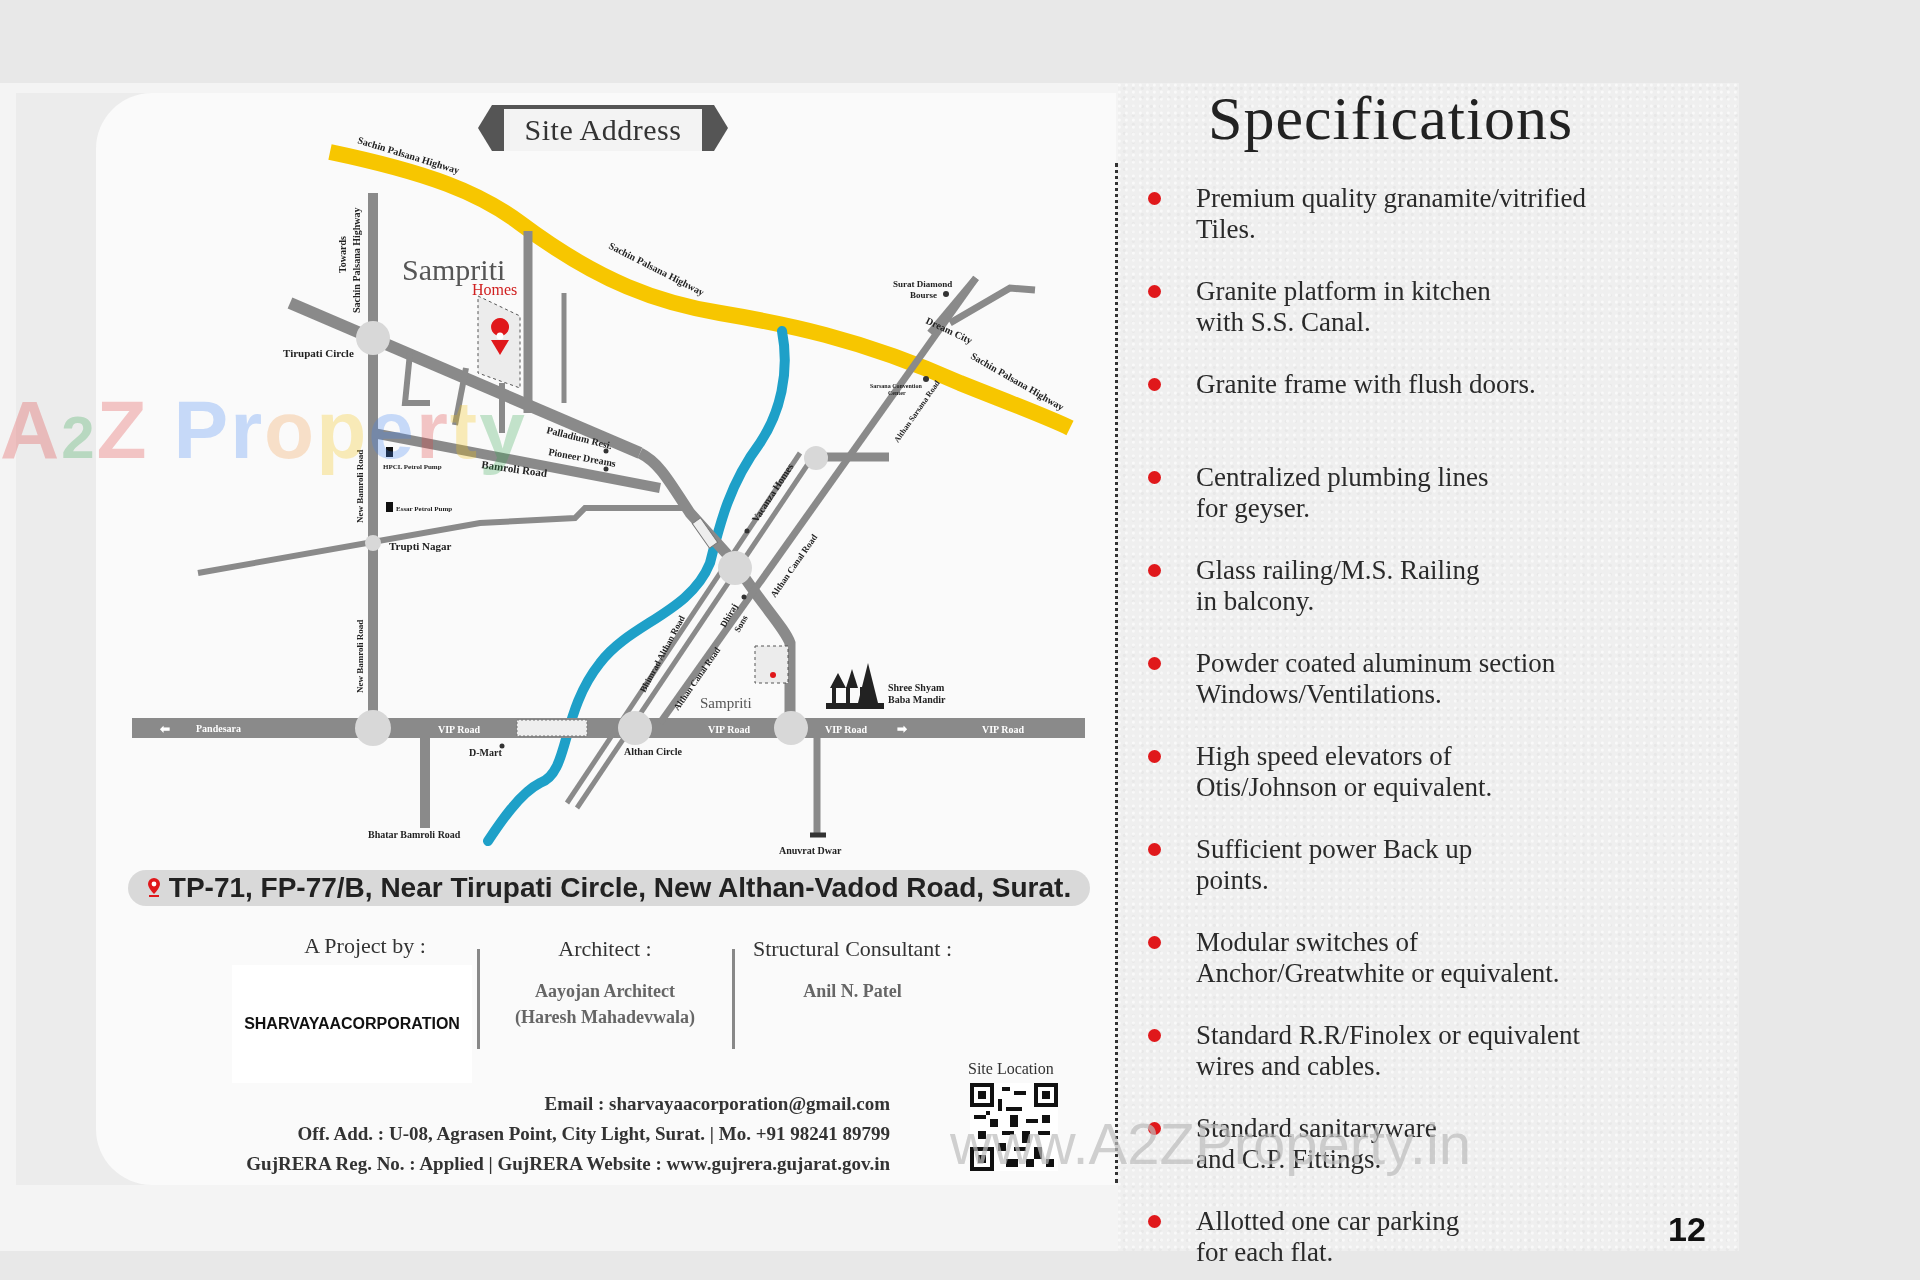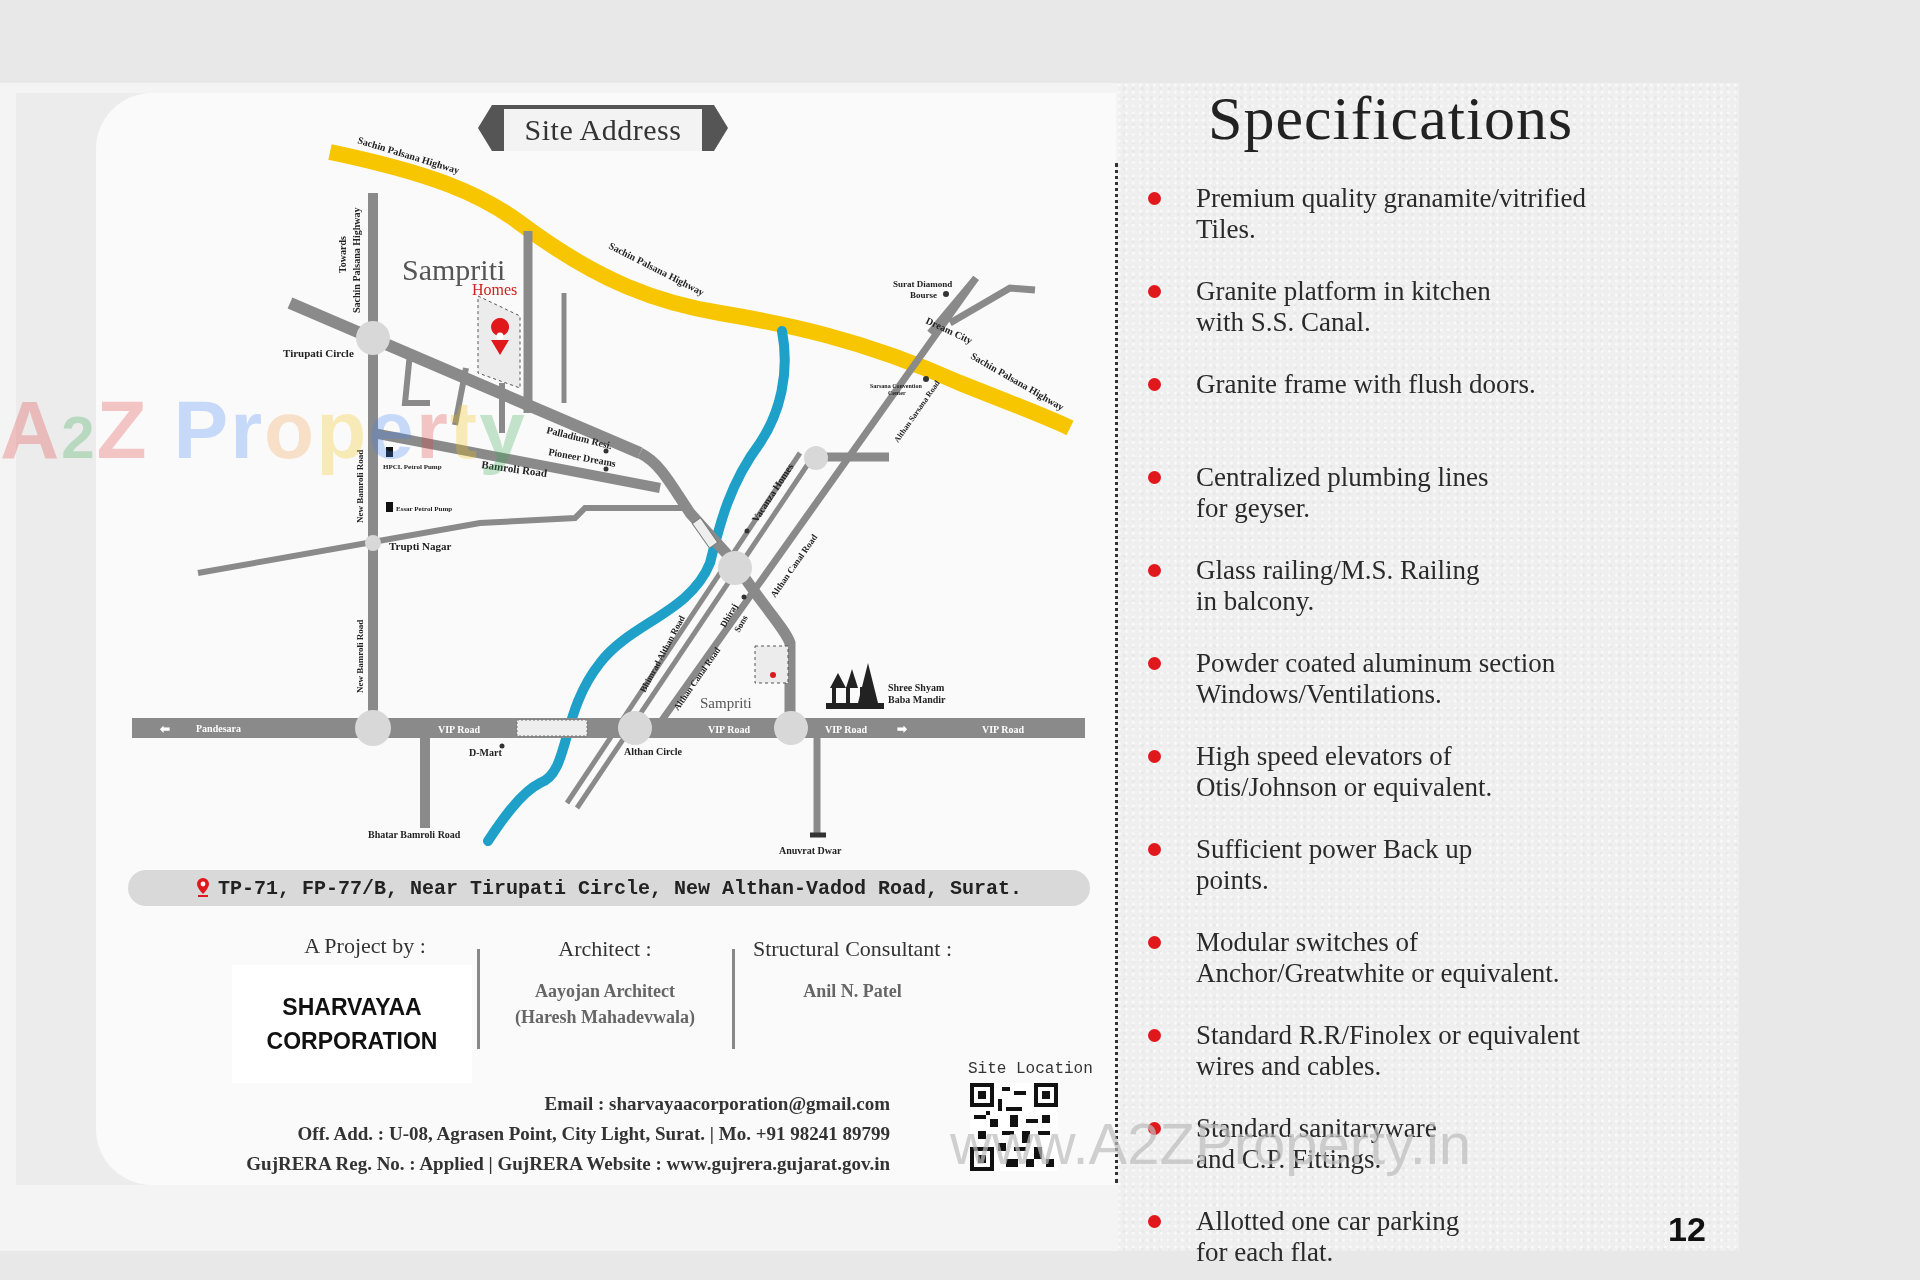--- a/index.html
+++ b/index.html
@@ -10,29 +10,29 @@
   .right-panel{position:absolute;left:1118px;top:0;width:621px;height:1168px;background:#efefef;
     background-image:radial-gradient(circle at 20% 30%,rgba(255,255,255,.6) 0 1px,transparent 2px),radial-gradient(circle at 70% 60%,rgba(0,0,0,.03) 0 1px,transparent 2px);
     background-size:7px 7px,9px 9px;}
   .dotted-divider{position:absolute;left:1115px;top:80px;height:1020px;border-left:3px dotted #333;}
   .site-title{position:absolute;left:478px;top:22px;width:250px;height:46px;}
   .site-title .banner{position:absolute;left:0;top:0;width:250px;height:46px;background:#555;clip-path:polygon(0 50%,14px 0,calc(100% - 14px) 0,100% 50%,calc(100% - 14px) 100%,14px 100%);}
   .site-title .inner{position:absolute;left:26px;top:4px;width:198px;height:42px;background:#f3f3f3;display:flex;align-items:center;justify-content:center;font-family:"Liberation Serif",serif;font-size:30px;color:#333;letter-spacing:.5px;}
   svg.map{position:absolute;left:0;top:0;}
   .maplabel{font-family:"Liberation Serif",serif;font-weight:bold;fill:#222;}
   .roadlabel{font-family:"Liberation Serif",serif;font-weight:bold;fill:#fff;}
-  .address-bar{position:absolute;left:128px;top:787px;width:962px;height:36px;background:#d9d9d9;border-radius:18px;display:flex;align-items:center;justify-content:center;gap:8px;font-family:Liberation Mono, monospace;font-weight:bold;font-size:20px;color:#222;}
+  .address-bar{position:absolute;left:128px;top:787px;width:962px;height:36px;background:#d9d9d9;border-radius:18px;display:flex;align-items:center;justify-content:center;gap:8px;font-family:Liberation Sans, sans-serif;font-weight:bold;font-size:28px;color:#222;}
   .pin{display:inline-block;width:14px;height:20px;position:relative;}
   .credit-col{position:absolute;text-align:center;}
   .credit-label{font-size:22px;color:#333;}
   .credit-value{font-size:18px;font-weight:bold;color:#666;line-height:26px;margin-top:22px;}
-  .dev-box{position:absolute;left:232px;top:882px;width:240px;height:118px;background:#fff;display:flex;flex-direction:column;align-items:center;justify-content:center;font-family:"Liberation Sans",sans-serif;font-weight:bold;font-size:23px;color:#111;line-height:34px;}
+  .dev-box{position:absolute;left:232px;top:882px;width:240px;height:118px;background:#fff;display:flex;flex-direction:row;align-items:center;justify-content:center;font-family:"Liberation Sans",sans-serif;font-weight:bold;font-size:16px;color:#111;line-height:34px;}
   .vline{position:absolute;width:3px;background:#888;}
   .contact{position:absolute;left:170px;width:720px;text-align:right;font-family:"Liberation Serif",serif;font-weight:bold;font-size:19px;color:#333;}
-  .qr-label{position:absolute;left:968px;top:977px;font-size:16px;color:#333;font-family:Liberation Mono, monospace;}
+  .qr-label{position:absolute;left:968px;top:977px;font-size:16px;color:#333;font-family:Liberation Serif, serif;}
   .qr{position:absolute;left:970px;top:1000px;width:88px;height:88px;}
   .watermark-logo{position:absolute;left:0;top:300px;font-family:"Liberation Sans",sans-serif;font-weight:bold;font-size:82px;letter-spacing:2px;opacity:.28;white-space:nowrap;}
   .watermark-url{position:absolute;left:950px;top:1110px;font-family:"Liberation Sans",sans-serif;font-size:58px;color:#bdbdbd;opacity:.7;white-space:nowrap;}
   .spec-title{position:absolute;left:1208px;top:0;font-family:"Liberation Serif",serif;font-size:62px;color:#222;letter-spacing:1px;}
   .spec-list{position:absolute;left:1148px;top:100px;width:560px;margin:0;padding:0;list-style:none;}
   .spec-item{position:relative;padding-left:48px;font-family:"Liberation Serif",serif;font-size:27px;line-height:31px;color:#2a2a2a;height:93px;}
   .spec-item .bullet{position:absolute;left:0;top:9px;width:13px;height:13px;border-radius:50%;background:#e0181b;}
   .page-num{position:absolute;left:1668px;top:1127px;font-family:"Liberation Sans",sans-serif;font-weight:bold;font-size:34px;color:#111;}
 </style>
 </head>

